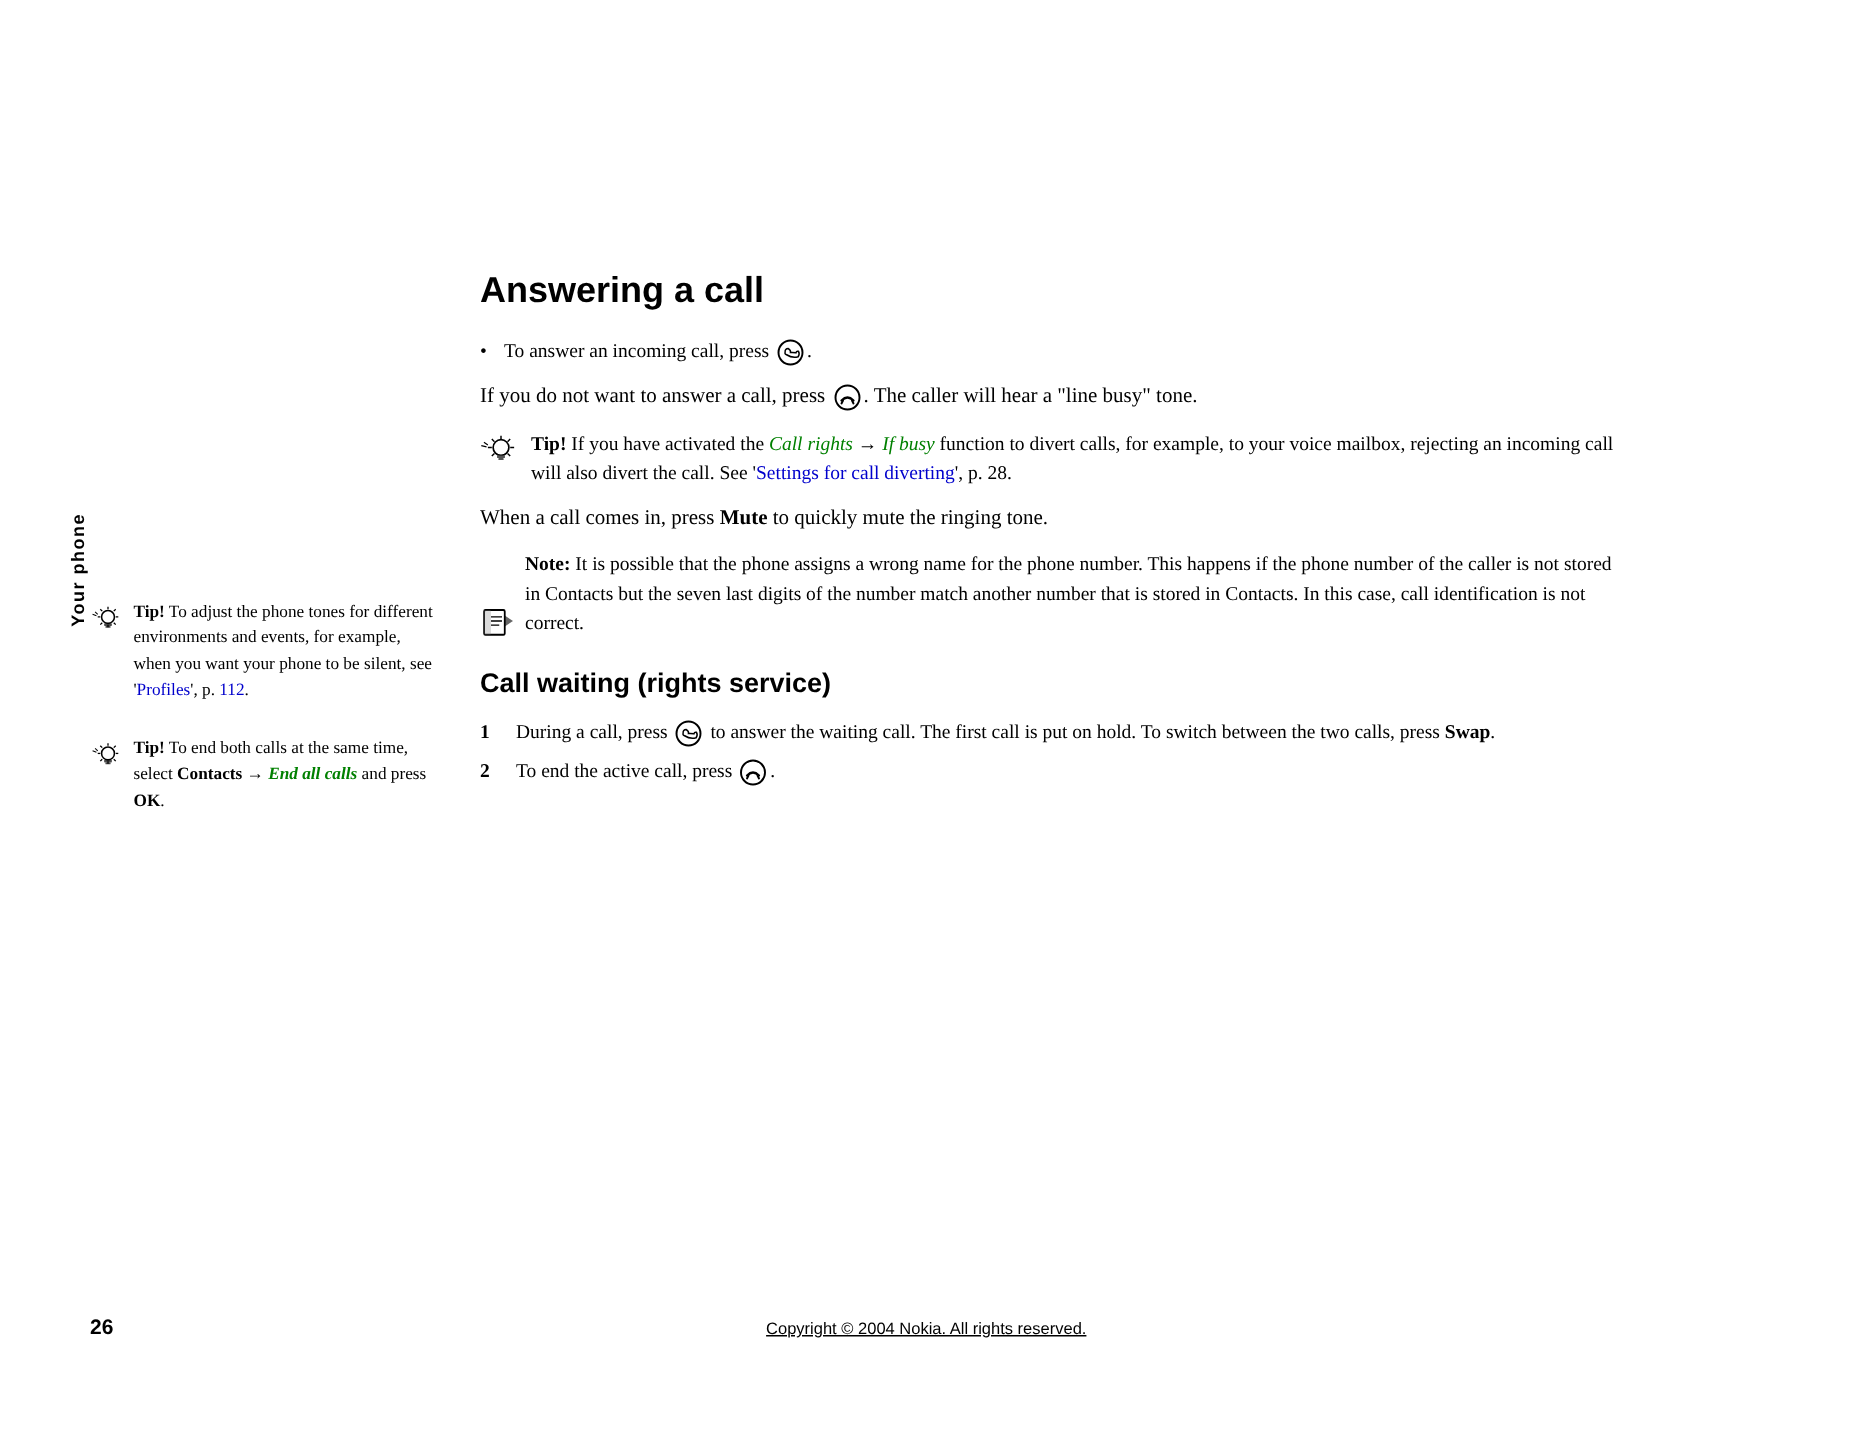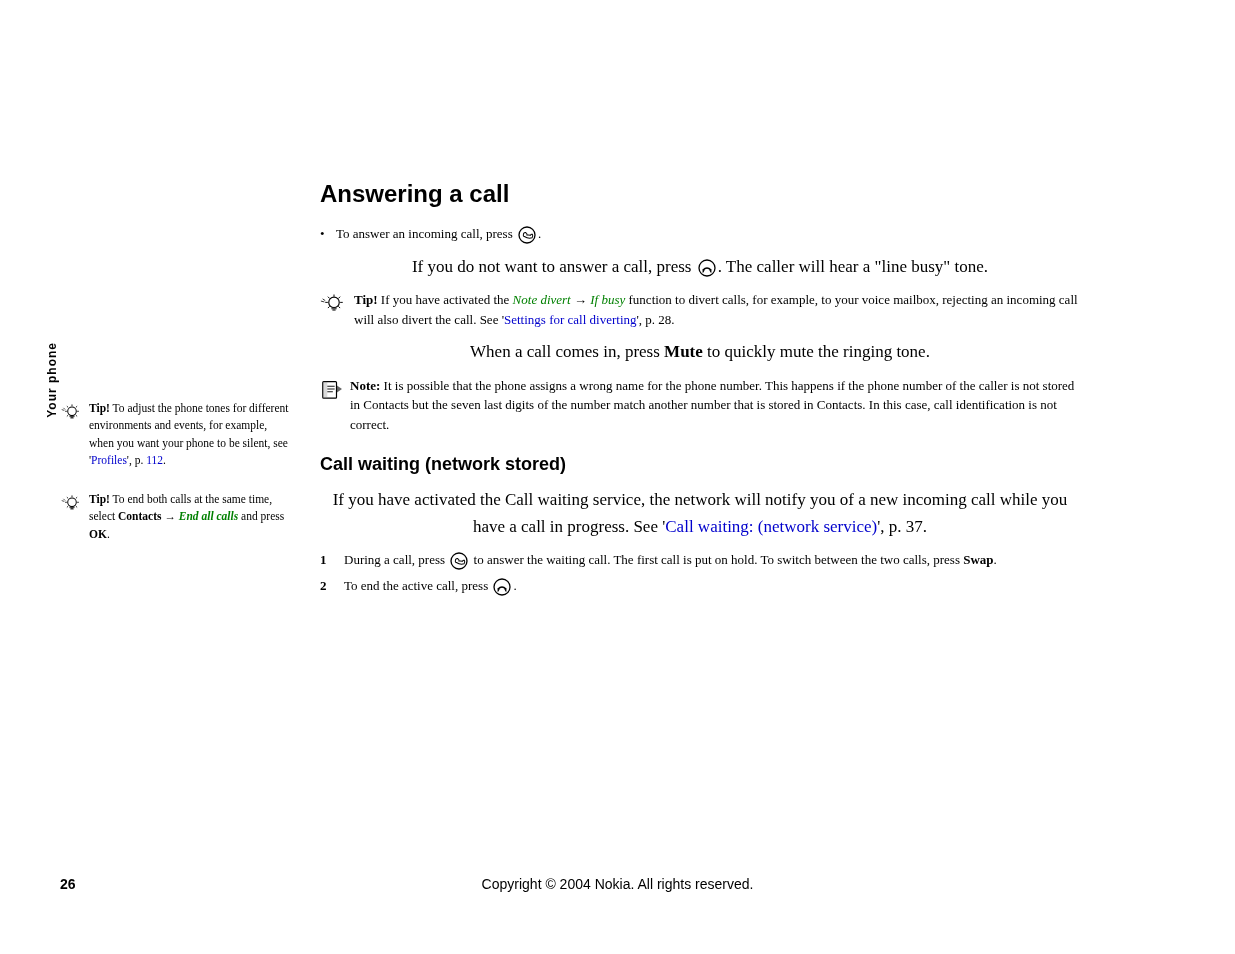--- a/index.html
+++ b/index.html
@@ -54,22 +54,23 @@
       color: #000;
     }
 
     
     .copyright {
       position: absolute;
       bottom: 62px;
       left: 50%;
       transform: translateX(-50%);
       font-family: Arial, sans-serif;
-      font-size: 14px;
-      color: #000;
+      font-size: 11px;
+      color: #000;
+      text-decoration: underline;
     }
 
     
     .content {
       position: absolute;
       left: 320px;
       top: 180px;
       width: 760px;
     }
 
@@ -109,24 +110,23 @@
 
     .bullet-list li::before {
       content: '•';
       position: absolute;
       left: 0;
       top: 0;
     }
 
     
     .para {
-      font-size: 17px;
+      font-size: 14px;
       line-height: 1.55;
       margin-bottom: 10px;
-      text-align: center;
     }
 
     
     .bold { font-weight: bold; }
     
     .link-green { color: #008000; font-style: italic; }
     
     .link-blue { color: #0000cc; }
     
     .bold-link-green { font-weight: bold; color: #008000; font-style: italic; font-family: Liberation Serif, serif; }
@@ -150,21 +150,21 @@
     }
 
     .tip-text {
       flex: 1;
     }
 
     
     .note-box {
       display: flex;
       flex-direction: row;
-      align-items: flex-start;
+      align-items: flex-end;
       margin-bottom: 10px;
       font-size: 13px;
       line-height: 1.5;
     }
 
     .note-icon {
       width: 22px;
       height: 22px;
       flex-shrink: 0;
       margin-right: 8px;
@@ -327,21 +327,21 @@
         <line x1="9" y1="19.5" x2="11" y2="17.5" stroke="#000" stroke-width="1.1"></line>
         <line x1="6" y1="13" x2="9" y2="13" stroke="#000" stroke-width="1.1"></line>
         <line x1="9" y1="6.5" x2="11" y2="8.5" stroke="#000" stroke-width="1.1"></line>
         <rect x="13" y="19" width="6" height="2" rx="0.5" fill="#555"></rect>
         <rect x="14" y="21" width="4" height="1.5" rx="0.5" fill="#555"></rect>
 
         <line x1="3" y1="9" x2="6" y2="11" stroke="#000" stroke-width="0.9"></line>
         <line x1="1" y1="11.5" x2="5" y2="12.5" stroke="#000" stroke-width="0.9"></line>
       </svg>
       <div class="tip-text">
-        <span class="bold">Tip!</span> If you have activated the <span class="link-green">Note divert</span> → <span class="link-green">If busy</span> function to divert calls, for example, to your voice mailbox, rejecting an incoming call will also divert the call. See '<span class="link-blue">Settings for call diverting</span>', p. 28.
+        <span class="bold">Tip!</span> If you have activated the <span class="link-green">Call rights</span> → <span class="link-green">If busy</span> function to divert calls, for example, to your voice mailbox, rejecting an incoming call will also divert the call. See '<span class="link-blue">Settings for call diverting</span>', p. 28.
       </div>
     </div>
 
     <p class="para">
       When a call comes in, press <span class="bold">Mute</span> to quickly mute the ringing tone.
     </p>
 
     <div class="note-box">
       <svg class="note-icon" viewBox="0 0 24 24" width="26" height="26">
         <rect x="3" y="4" width="15" height="18" rx="1" fill="none" stroke="#000" stroke-width="1.3"></rect>
@@ -350,25 +350,22 @@
         <line x1="8" y1="12" x2="16" y2="12" stroke="#000" stroke-width="1"></line>
         <line x1="8" y1="15" x2="14" y2="15" stroke="#000" stroke-width="1"></line>
 
         <polygon points="18,8 24,12 18,16" fill="#000" opacity="0.6"></polygon>
       </svg>
       <div class="note-text">
         <span class="bold">Note:</span> It is possible that the phone assigns a wrong name for the phone number. This happens if the phone number of the caller is not stored in Contacts but the seven last digits of the number match another number that is stored in Contacts. In this case, call identification is not correct.
       </div>
     </div>
 
-    <h2 class="section-title-2">Call waiting (network stored)</h2>
-
-    <p class="para">
-      If you have activated the Call waiting service, the network will notify you of a new incoming call while you have a call in progress. See '<span class="link-blue">Call waiting: (network service)</span>', p. 37.
-    </p>
+    <h2 class="section-title-2">Call waiting (rights service)</h2>
+
 
     <ol class="numbered-list">
       <li>
         <span class="num bold">1</span>
         <span>
           During a call, press
           <svg class="inline-icon" width="18" height="18" viewBox="0 0 18 18">
             <circle cx="9" cy="9" r="8" fill="none" stroke="#000" stroke-width="1.3"></circle>
             <path d="M6,7 Q7,5 9,6 Q10,8 9,9 Q11,10 12,11 Q13,10 14,11 Q14,13 12,14 Q8,13 6,9 Q5,8 6,7Z" fill="none" stroke="#000" stroke-width="1" transform="rotate(-30,9,9)"></path>
           </svg>

